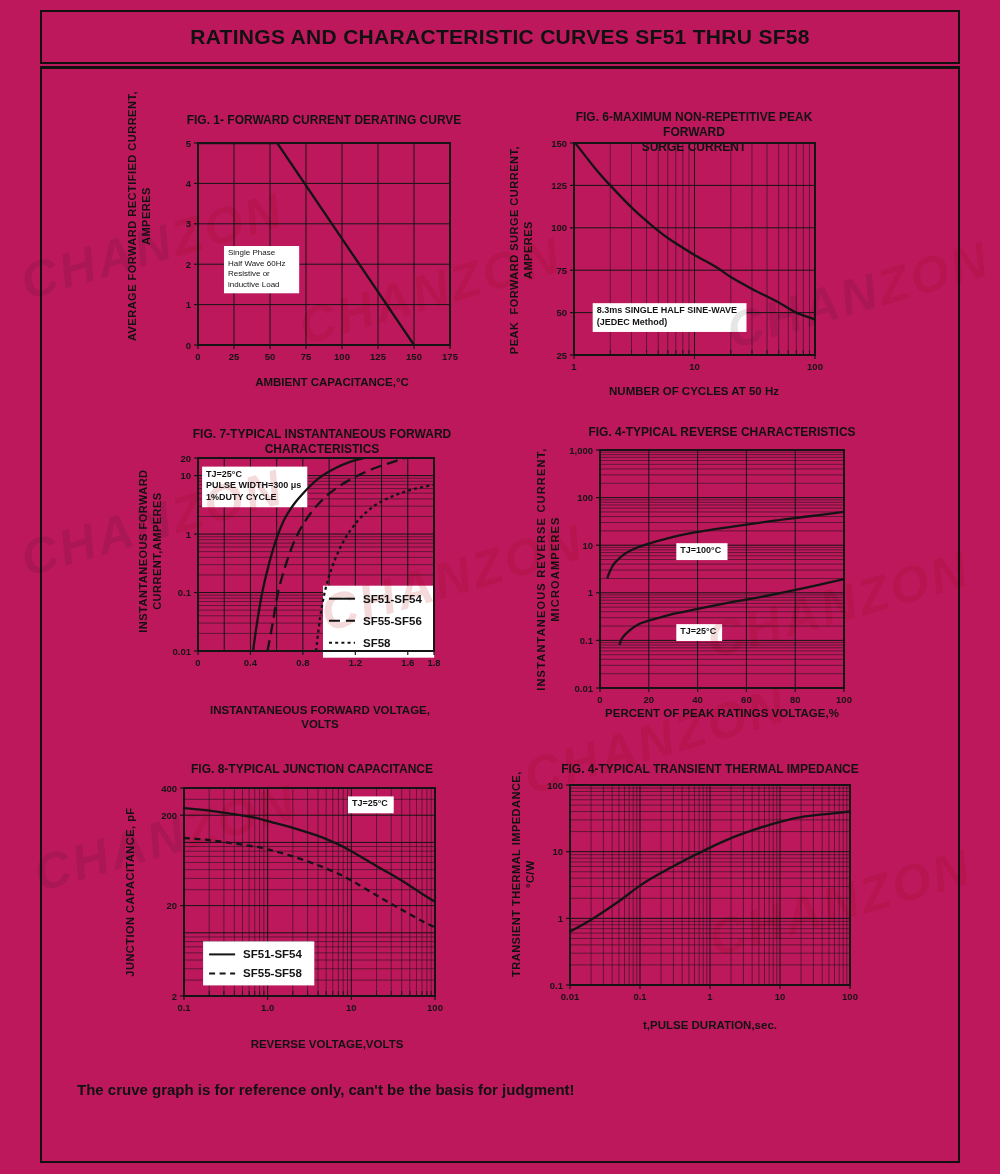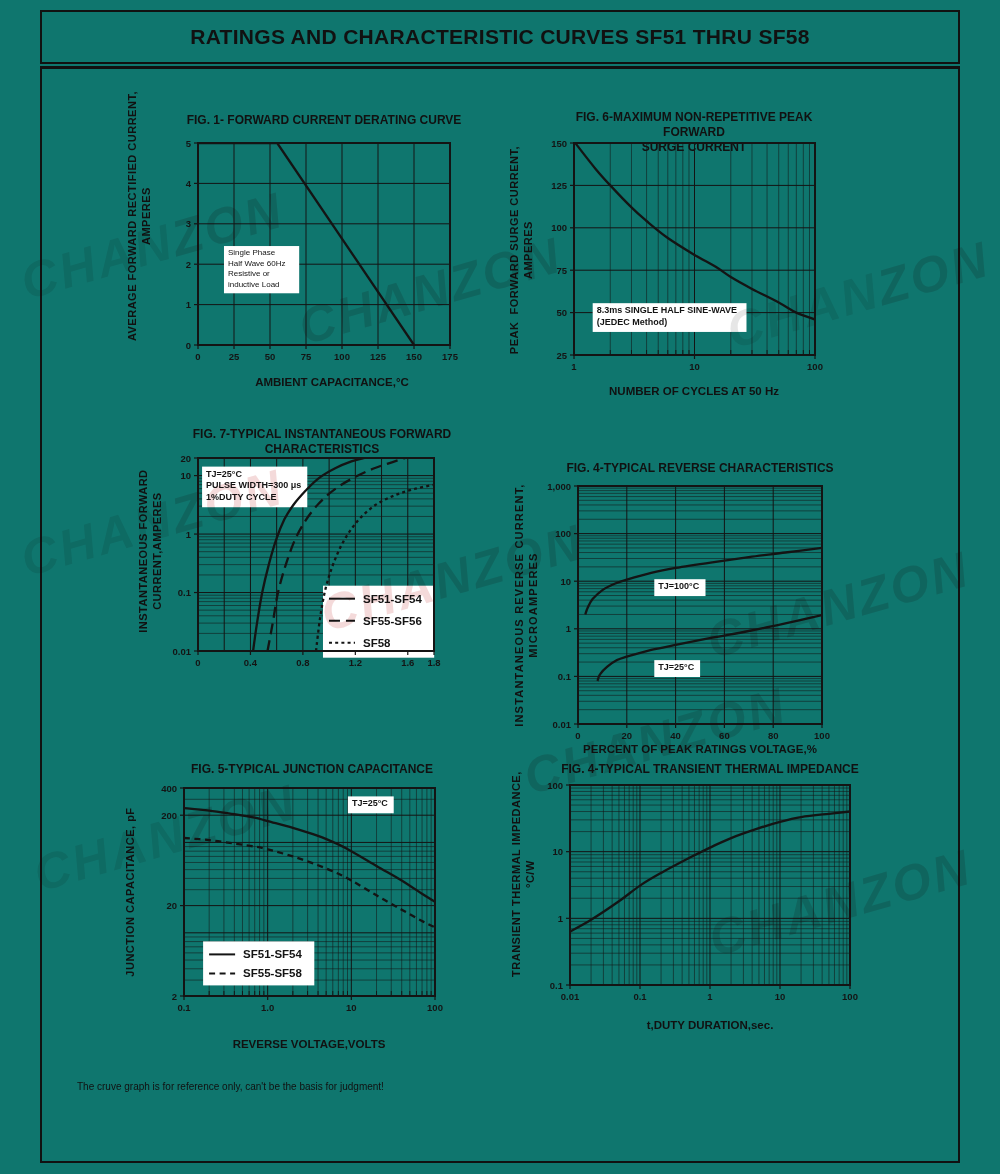--- a/index.html
+++ b/index.html
@@ -1,48 +1,48 @@
 <!DOCTYPE html>
 <html><head>
 <meta charset="utf-8">
 <style>
   html,body{margin:0;padding:0;background:#ffffff;}
-  .page{position:relative;width:1000px;height:1174px;background:#0f766e;overflow:hidden;
+  .page{position:relative;width:1000px;height:1174px;background:#be185d;overflow:hidden;
         font-family:"Liberation Sans",sans-serif;color:#111;}
   .title-box{position:absolute;left:40px;top:10px;width:916px;height:50px;border:2px solid #111;
              display:flex;align-items:center;justify-content:center;}
   .page-title{font-size:21px;font-weight:bold;letter-spacing:.3px;}
   .main-box{position:absolute;left:40px;top:66px;width:916px;height:1092px;border:2px solid #111;border-top-width:3px;}
   .fig{position:absolute;width:420px;height:320px;}
   .ftitle{position:absolute;font-size:12px;font-weight:bold;text-align:center;white-space:pre-wrap;line-height:1.25;}
   .xlab{position:absolute;font-size:11.5px;font-weight:bold;text-align:center;white-space:pre-wrap;line-height:1.25;}
   .ylab{position:absolute;font-size:11px;font-weight:bold;text-align:center;white-space:pre-wrap;line-height:1.28;
         letter-spacing:.5px;transform:rotate(-90deg);}
   #fig4 .ylab{letter-spacing:1.2px;}
   .fig svg{position:absolute;}
-  .disclaimer{position:absolute;left:35px;top:1012px;font-size:10px;}
+  .disclaimer{position:absolute;left:35px;top:1012px;font-size:15px;font-weight:bold;}
   .watermarks{position:absolute;left:0;top:0;width:1000px;height:1174px;pointer-events:none;}
   .wm{position:absolute;font:italic 700 50px "Liberation Sans",sans-serif;letter-spacing:3px;
       transform:rotate(-16deg);opacity:.5;white-space:nowrap;mix-blend-mode:multiply;}
   .wm .g{color:#cdcdcd;} .wm .p{color:#e9b6b6;} .wm.pink .g{color:#e9b6b6;}
   
   #fig1{left:55px;top:38px;}  #fig1 svg{left:65px;top:24px;}
   #fig1 .ftitle{left:77px;top:6px;width:300px;}  #fig1 .xlab{left:85px;top:268px;width:300px;}
   #fig1 .ylab{left:-108px;top:95px;width:300px;}
   #fig2{left:455px;top:29px;}  #fig2 svg{left:25px;top:33px;}
   #fig2 .ftitle{left:47px;top:12px;width:300px;}  #fig2 .xlab{left:47px;top:286px;width:300px;}
   #fig2 .ylab{left:-126px;top:138px;width:300px;}
   #fig3{left:55px;top:352px;}  #fig3 svg{left:65px;top:25px;}
   #fig3 .ftitle{left:75px;top:6px;width:300px;}  #fig3 .xlab{left:73px;top:282px;width:300px;}
   #fig3 .ylab{left:-97px;top:116px;width:300px;}
-  #fig4{left:455px;top:352px;margin-top:36px;}  #fig4 svg{left:25px;top:20px;}
+  #fig4{left:477px;top:352px;}  #fig4 svg{left:25px;top:20px;}
   #fig4 .ftitle{left:53px;top:4px;width:300px;}  #fig4 .xlab{left:53px;top:285px;width:300px;}
   #fig4 .ylab{left:-121px;top:134px;width:300px;}
   #fig5{left:55px;top:689px;}  #fig5 svg{left:50px;top:20px;}
-  #fig5 .ftitle{left:65px;top:4px;width:300px;}  #fig5 .xlab{left:62px;top:279px;width:300px;}
+  #fig5 .ftitle{left:65px;top:4px;width:300px;}  #fig5 .xlab{left:80px;top:279px;width:300px;}
   #fig5 .ylab{left:-117px;top:127px;width:300px;}
   #fig6{left:455px;top:686px;}  #fig6 svg{left:25px;top:20px;}
   #fig6 .ftitle{left:63px;top:7px;width:300px;}  #fig6 .xlab{left:63px;top:263px;width:300px;}
   #fig6 .ylab{left:-124px;top:105px;width:300px;}
 </style>
 </head>
 <body>
 
 <div class="page">
   <div class="title-box">
@@ -262,20 +262,22 @@
           <text x="29" y="15.5" text-anchor="end" fill="#141414" font-size="9.5" font-weight="bold" font-family="&quot;Liberation Sans&quot;,sans-serif">20</text>
           <line x1="32" y1="29.600200313072946" x2="36" y2="29.600200313072946" stroke="#141414" stroke-width="1.2"></line>
           <text x="29" y="33.100200313072946" text-anchor="end" fill="#141414" font-size="9.5" font-weight="bold" font-family="&quot;Liberation Sans&quot;,sans-serif">10</text>
           <line x1="32" y1="88.06680020871529" x2="36" y2="88.06680020871529" stroke="#141414" stroke-width="1.2"></line>
           <text x="29" y="91.56680020871529" text-anchor="end" fill="#141414" font-size="9.5" font-weight="bold" font-family="&quot;Liberation Sans&quot;,sans-serif">1</text>
           <line x1="32" y1="146.53340010435764" x2="36" y2="146.53340010435764" stroke="#141414" stroke-width="1.2"></line>
           <text x="29" y="150.03340010435764" text-anchor="end" fill="#141414" font-size="9.5" font-weight="bold" font-family="&quot;Liberation Sans&quot;,sans-serif">0.1</text>
           <line x1="32" y1="205" x2="36" y2="205" stroke="#141414" stroke-width="1.2"></line>
           <text x="29" y="208.5" text-anchor="end" fill="#141414" font-size="9.5" font-weight="bold" font-family="&quot;Liberation Sans&quot;,sans-serif">0.01</text>
         </svg>
+      <div class="xlab">INSTANTANEOUS FORWARD VOLTAGE,
+VOLTS</div>
     </div>
 
     <div class="fig" id="fig4">
       <div class="ftitle">FIG. 4-TYPICAL REVERSE CHARACTERISTICS</div>
       <div class="ylab">INSTANTANEOUS REVERSE CURRENT,
 MICROAMPERES</div>
       <svg class="chart" width="360" height="275" viewBox="0 0 360 275">
           <defs>
             <clipPath id="clip3">
               <rect x="56" y="9" width="244" height="238"></rect>
@@ -358,21 +360,21 @@
           <text x="49" y="155.3" text-anchor="end" fill="#141414" font-size="9.5" font-weight="bold" font-family="&quot;Liberation Sans&quot;,sans-serif">1</text>
           <line x1="52" y1="199.4" x2="56" y2="199.4" stroke="#141414" stroke-width="1.2"></line>
           <text x="49" y="202.9" text-anchor="end" fill="#141414" font-size="9.5" font-weight="bold" font-family="&quot;Liberation Sans&quot;,sans-serif">0.1</text>
           <line x1="52" y1="247" x2="56" y2="247" stroke="#141414" stroke-width="1.2"></line>
           <text x="49" y="250.5" text-anchor="end" fill="#141414" font-size="9.5" font-weight="bold" font-family="&quot;Liberation Sans&quot;,sans-serif">0.01</text>
         </svg>
       <div class="xlab">PERCENT OF PEAK RATINGS VOLTAGE,%</div>
     </div>
 
     <div class="fig" id="fig5">
-      <div class="ftitle">FIG. 5-TYPICAL JUNCTION CAPACITANCE</div>
+      <div class="ftitle">FIG. 8-TYPICAL JUNCTION CAPACITANCE</div>
       <div class="ylab">JUNCTION CAPACITANCE, pF</div>
       <svg class="chart" width="320" height="242" viewBox="0 0 320 242">
           <defs>
             <clipPath id="clip4">
               <rect x="37" y="10" width="251" height="208"></rect>
             </clipPath>
           </defs>
           <line x1="62.186176303886434" y1="10" x2="62.186176303886434" y2="218" stroke="#141414" stroke-width="0.55"></line>
           <line x1="76.91914497821176" y1="10" x2="76.91914497821176" y2="218" stroke="#141414" stroke-width="0.55"></line>
           <line x1="87.37235260777285" y1="10" x2="87.37235260777285" y2="218" stroke="#141414" stroke-width="0.55"></line>
@@ -557,21 +559,21 @@
           <text x="328" y="225" text-anchor="middle" fill="#141414" font-size="9.5" font-weight="bold" font-family="&quot;Liberation Sans&quot;,sans-serif">100</text>
           <line x1="44" y1="10" x2="48" y2="10" stroke="#141414" stroke-width="1.2"></line>
           <text x="41" y="13.5" text-anchor="end" fill="#141414" font-size="9.5" font-weight="bold" font-family="&quot;Liberation Sans&quot;,sans-serif">100</text>
           <line x1="44" y1="76.66666666666669" x2="48" y2="76.66666666666669" stroke="#141414" stroke-width="1.2"></line>
           <text x="41" y="80.16666666666669" text-anchor="end" fill="#141414" font-size="9.5" font-weight="bold" font-family="&quot;Liberation Sans&quot;,sans-serif">10</text>
           <line x1="44" y1="143.33333333333334" x2="48" y2="143.33333333333334" stroke="#141414" stroke-width="1.2"></line>
           <text x="41" y="146.83333333333334" text-anchor="end" fill="#141414" font-size="9.5" font-weight="bold" font-family="&quot;Liberation Sans&quot;,sans-serif">1</text>
           <line x1="44" y1="210" x2="48" y2="210" stroke="#141414" stroke-width="1.2"></line>
           <text x="41" y="213.5" text-anchor="end" fill="#141414" font-size="9.5" font-weight="bold" font-family="&quot;Liberation Sans&quot;,sans-serif">0.1</text>
         </svg>
-      <div class="xlab">t,DUTY DURATION,sec.</div>
+      <div class="xlab">t,PULSE DURATION,sec.</div>
     </div>
 
     <div class="disclaimer">The cruve graph is for reference only, can't be the basis for judgment!</div>
   </div>
 
   <div class="watermarks">
       <div class="wm duo" style="left: 17px; top: 217px;"><span class="g">CHAN</span><span class="p">ZON</span></div>
       <div class="wm pink" style="left: 295px; top: 262px;"><span class="g">CHAN</span><span class="p">ZON</span></div>
       <div class="wm duo" style="left: 723px; top: 266px;"><span class="g">CHAN</span><span class="p">ZON</span></div>
       <div class="wm duo" style="left: 17px; top: 494px;"><span class="g">CHAN</span><span class="p">ZON</span></div>

